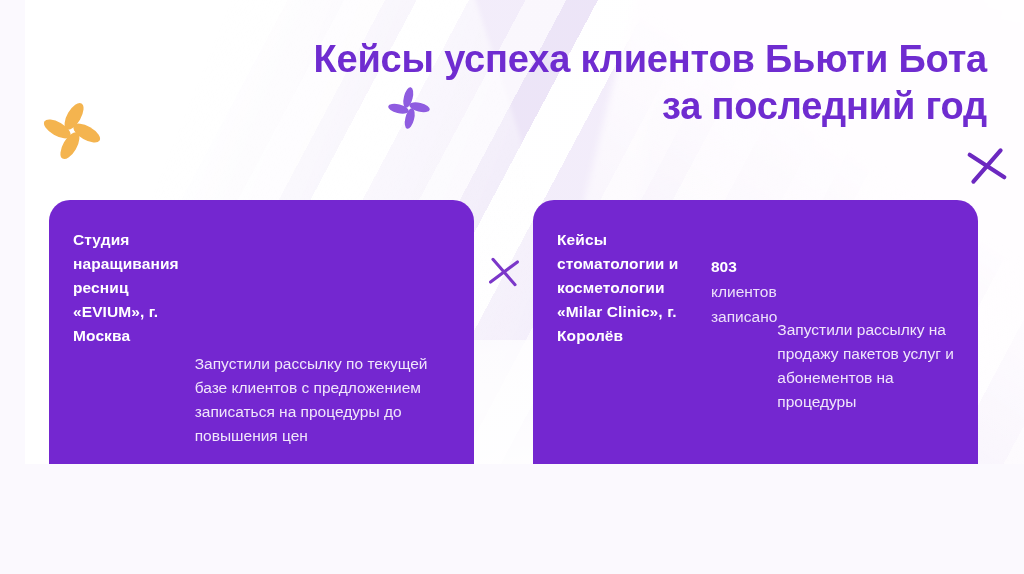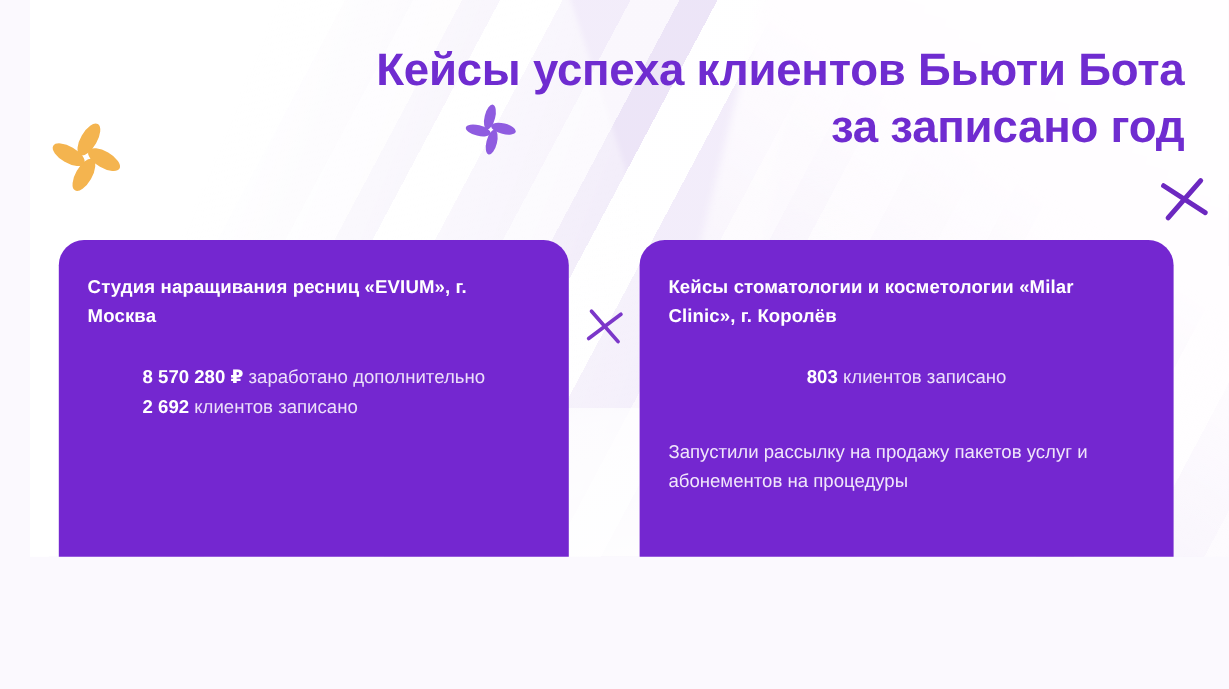--- a/index.html
+++ b/index.html
@@ -102,22 +102,20 @@
     color:#ffffff;
   }
   #card-left  { left:24px;  top:200px; width:425px; height:288px; }
   #card-right { left:508px; top:200px; width:445px; height:288px; }
 
   .card-inner {
     position:absolute;
     inset:0;
     padding:28px 24px 24px 24px;
     display:flex;
-    flex-direction:column;
-    align-items:center;
   }
 
   .card-heading {
     font-size:15.5px;
     line-height:24px;
     font-weight:bold;
     color:#ffffff;
     letter-spacing:.1px;
   }
 
@@ -169,21 +167,21 @@
 <div id="slide">
 
   <div class="bg-stripes"></div>
   <div class="bg-wash-1"></div>
   <div class="bg-wash-4"></div>
   <div class="bg-wash-2"></div>
   <div class="bg-wash-3"></div>
 
   <div class="title-block">
     <span class="title-line">Кейсы успеха клиентов Бьюти Бота</span>
-    <span class="title-line">за записано год</span>
+    <span class="title-line">за последний год</span>
   </div>
 
   <div class="flower" id="flower-orange-topleft">
     <svg viewBox="0 0 100 100">
       <g fill="#f4b44f">
         <ellipse cx="50" cy="26" rx="11" ry="24" transform="rotate(22 50 26)"></ellipse>
         <ellipse cx="74" cy="50" rx="24" ry="11" transform="rotate(22 74 50)"></ellipse>
         <ellipse cx="50" cy="74" rx="11" ry="24" transform="rotate(22 50 74)"></ellipse>
         <ellipse cx="26" cy="50" rx="24" ry="11" transform="rotate(22 26 50)"></ellipse>
       </g>
@@ -259,28 +257,21 @@
       <g stroke="#6c28c0" stroke-width="8" stroke-linecap="round">
         <line x1="20" y1="24" x2="80" y2="76"></line>
         <line x1="80" y1="24" x2="20" y2="76"></line>
       </g>
     </svg>
   </div>
 
   <div class="card" id="card-left">
     <div class="card-inner">
       <div class="card-heading">Студия наращивания ресниц «EVIUM», г. Москва</div>
-      <div class="card-stats">
-        <div>
-          <span class="num">8 570 280 ₽</span><span> заработано дополнительно</span>
-        </div>
-        <div>
-          <span class="num">2 692</span><span> клиентов записано</span>
-        </div>
-      </div>
+      <div class="card-desc">Запустили рассылку по текущей базе клиентов с предложением записаться на процедуры до повышения цен</div>
     </div>
   </div>
 
   <div class="card" id="card-right">
     <div class="card-inner">
       <div class="card-heading">Кейсы стоматологии и косметологии «Milar Clinic», г. Королёв</div>
       <div class="card-stats">
         <div>
           <span class="num">803</span><span> клиентов записано</span>
         </div>

